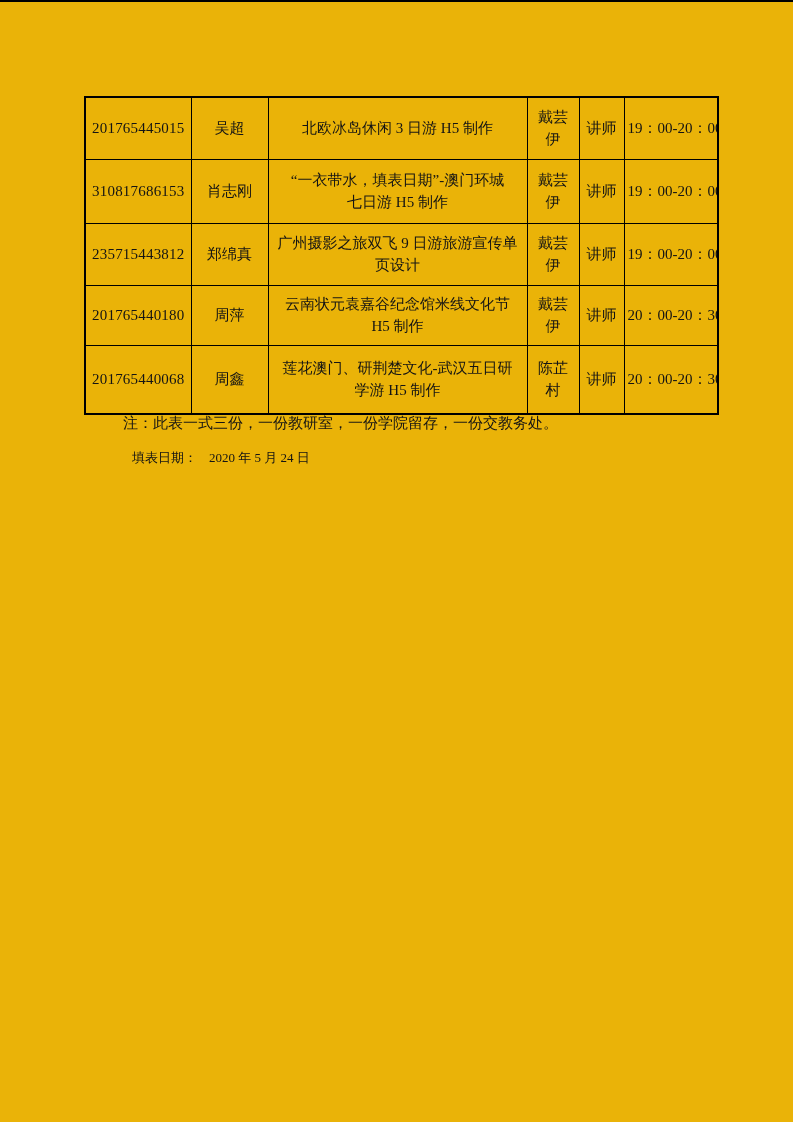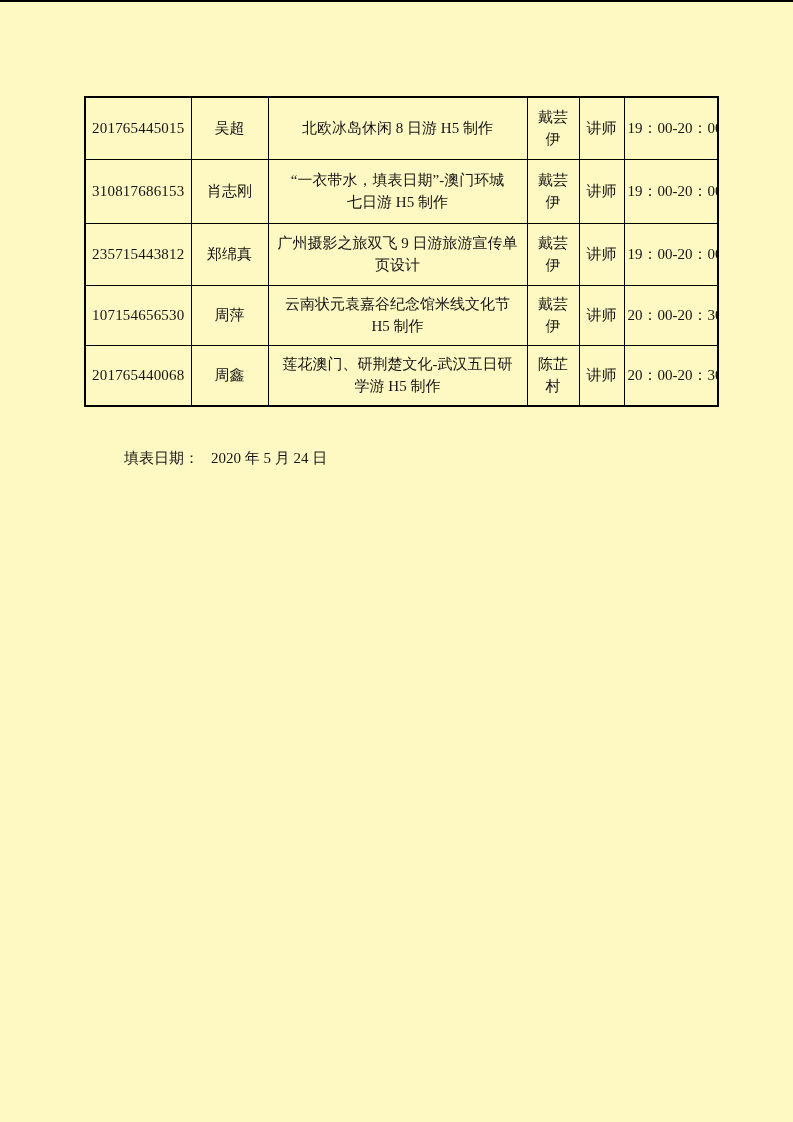--- a/index.html
+++ b/index.html
@@ -4,21 +4,21 @@
 <style>
   html, body {
     margin: 0;
     padding: 0;
     background: #ffffff;
   }
   .page {
     position: relative;
     width: 793px;
     height: 1122px;
-    background: #fef9c3;
+    background: #eab308;
     color: #111111;
     font-family: "Liberation Serif", "DejaVu Serif", serif;
     overflow: hidden;
   }
   .top-rule {
     position: absolute;
     top: 0;
     left: 0;
     width: 793px;
     height: 2px;
@@ -71,23 +71,23 @@
   .note {
     position: absolute;
     left: 123px;
     top: 414px;
     font-size: 15px;
     color: #141414;
     white-space: nowrap;
   }
   .date-line {
     position: absolute;
-    left: 124px;
+    left: 132px;
     top: 449px;
-    font-size: 15px;
+    font-size: 13px;
     color: #141414;
     white-space: nowrap;
   }
   .date-line .date-value {
     margin-left: 12px;
   }
 </style>
 </head>
 <body>
 
@@ -100,21 +100,21 @@
       <col style="width:77px">
       <col style="width:259px">
       <col style="width:52px">
       <col style="width:45px">
       <col style="width:94px">
     </colgroup>
     <tbody>
       <tr style="height:62px;">
         <td class="c-id">201765445015</td>
         <td class="c-name">吴超</td>
-        <td class="c-topic">北欧冰岛休闲 8 日游 H5 制作</td>
+        <td class="c-topic">北欧冰岛休闲 3 日游 H5 制作</td>
         <td class="c-advisor">戴芸
 伊</td>
         <td class="c-title">讲师</td>
         <td class="c-time">19：00-20：00</td>
       </tr>
       <tr style="height:64px;">
         <td class="c-id">310817686153</td>
         <td class="c-name">肖志刚</td>
         <td class="c-topic">“一衣带水，填表日期”-澳门环城
 七日游 H5 制作</td>
@@ -127,39 +127,40 @@
         <td class="c-id">235715443812</td>
         <td class="c-name">郑绵真</td>
         <td class="c-topic">广州摄影之旅双飞 9 日游旅游宣传单
 页设计</td>
         <td class="c-advisor">戴芸
 伊</td>
         <td class="c-title">讲师</td>
         <td class="c-time">19：00-20：00</td>
       </tr>
       <tr style="height:60px;">
-        <td class="c-id">107154656530</td>
+        <td class="c-id">201765440180</td>
         <td class="c-name">周萍</td>
         <td class="c-topic">云南状元袁嘉谷纪念馆米线文化节
 H5 制作</td>
         <td class="c-advisor">戴芸
 伊</td>
         <td class="c-title">讲师</td>
         <td class="c-time">20：00-20：30</td>
       </tr>
-      <tr style="height:61px;">
+      <tr style="height:69px;">
         <td class="c-id">201765440068</td>
         <td class="c-name">周鑫</td>
         <td class="c-topic">莲花澳门、研荆楚文化-武汉五日研
 学游 H5 制作</td>
         <td class="c-advisor">陈芷
 村</td>
         <td class="c-title">讲师</td>
         <td class="c-time">20：00-20：30</td>
       </tr>
     </tbody>
   </table>
 
+  <div class="note">注：此表一式三份，一份教研室，一份学院留存，一份交教务处。</div>
 
   <div class="date-line">
     <span class="date-label">填表日期：</span><span class="date-value">2020 年 5 月 24 日</span>
   </div>
 </div>
 
 </body></html>

